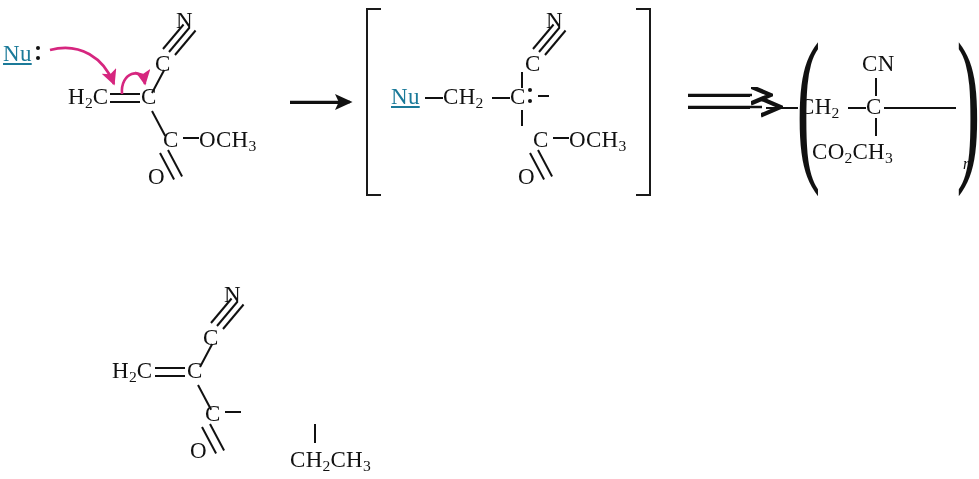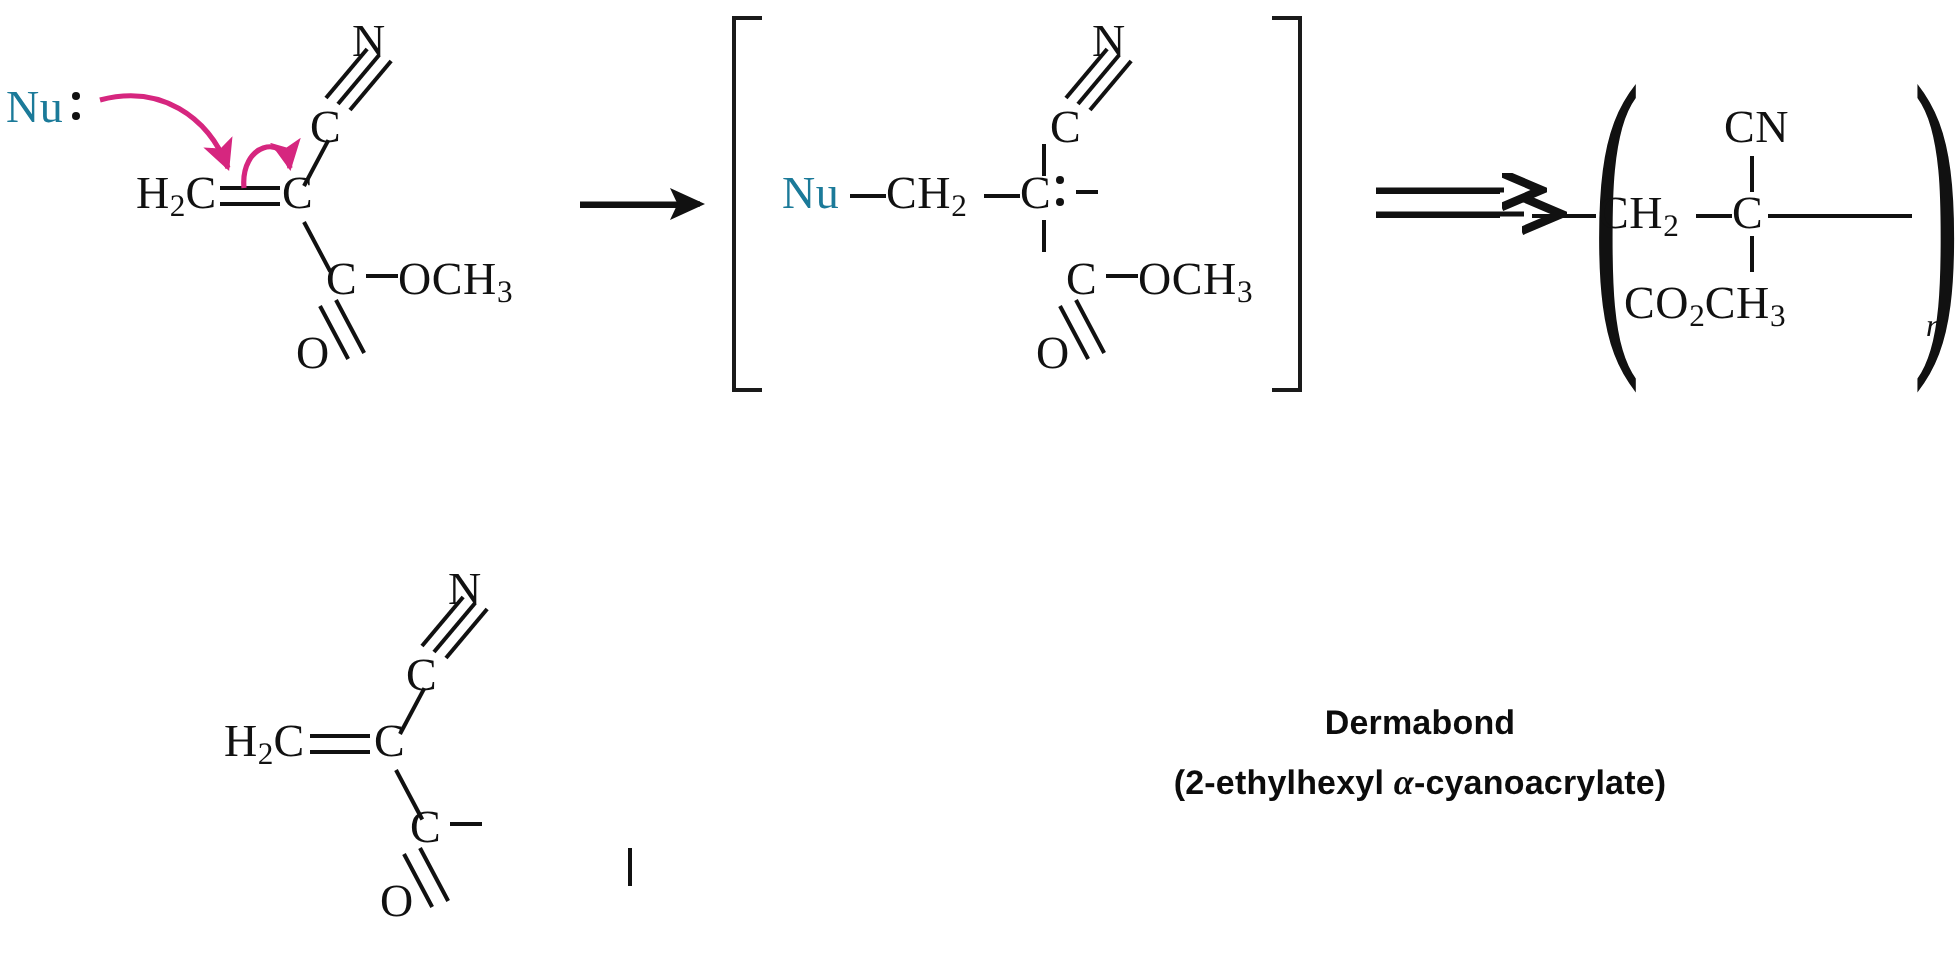--- a/index.html
+++ b/index.html
@@ -30,20 +30,21 @@
     white-space: nowrap;
     letter-spacing: 0.3px;
   }
   .atom sub {
     font-size: 0.68em;
     vertical-align: -0.26em;
     letter-spacing: 0;
   }
   .atom.nu {
     color: #1b7a99;
+    text-decoration: underline;
   }
   .caption {
     position: absolute;
     font-family: "Liberation Sans", sans-serif;
     font-weight: bold;
     font-size: 17px;
     color: #0c0c0c;
     white-space: nowrap;
     letter-spacing: 0.1px;
   }
@@ -222,23 +223,22 @@
 
   <div class="diag" style="left:198px; top:384px; width:28px; transform:rotate(62deg);"></div>
   <div class="atom" style="left:205px; top:402px;">C</div>
   <div class="diag" style="left:202px; top:426px; width:30px; transform:rotate(62deg);"></div>
   <div class="diag" style="left:210px; top:423px; width:30px; transform:rotate(62deg);"></div>
   <div class="atom" style="left:190px; top:439px;">O</div>
 
   <div class="bond h" style="left:225px; top:411px; width:16px;"></div>
 
   <div class="bond v" style="left:314px; top:424px; height:19px;"></div>
-
-  <div class="caption centered" style="left:540px; top:352px; width:340px;">Dermabond</div>
-  <div class="caption centered" style="left:540px; top:381px; width:340px;"><span>(2-ethylhexyl </span><span class="alpha">α</span><span>-cyanoacrylate)</span></div>
+  <div class="atom" style="left:290px; top:448px;"><span>CH</span><sub>2</sub><span>CH</span><sub>3</sub></div>
+
 
   <svg class="overlay" viewBox="0 0 979 479">
     <defs>
       <marker id="mh-pink" markerWidth="7" markerHeight="7" refX="5.4" refY="3" orient="auto">
         <path d="M0,0 L6,3 L0,6 L1.4,3 Z" fill="#d6267f"></path>
       </marker>
       <marker id="mh-black" markerWidth="8" markerHeight="8" refX="6" refY="3.2" orient="auto">
         <path d="M0,0 L7,3.2 L0,6.4 L1.5,3.2 Z" fill="#111111"></path>
       </marker>
       <marker id="mh-open" markerWidth="9" markerHeight="9" refX="0.5" refY="3.4" orient="auto">

